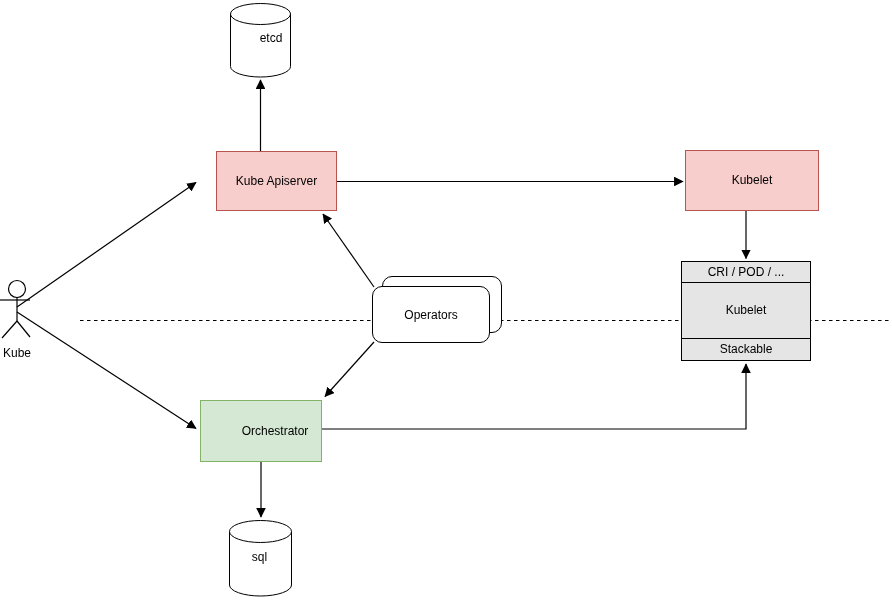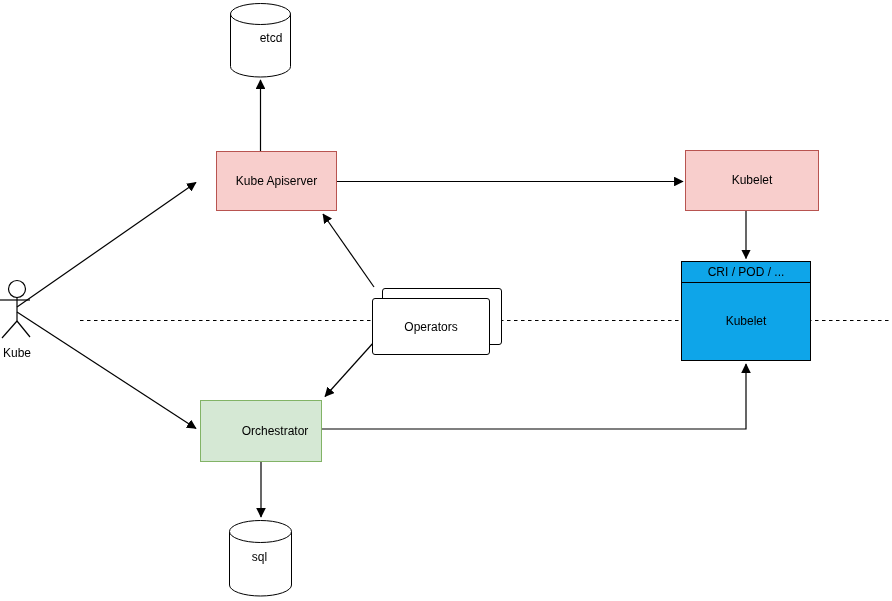--- a/index.html
+++ b/index.html
@@ -9,32 +9,32 @@
     overflow:hidden;
   }
   .edges { position:absolute; left:0; top:0; width:892px; height:601px; }
   .node {
     position:absolute; box-sizing:border-box;
     display:flex; align-items:center; justify-content:center; text-align:center;
     line-height:1.2;
   }
   .red   { background:#f8cecc; border:1px solid #b85450; }
   .green { background:#d5e8d4; border:1px solid #82b366;padding-left:28px; }
-  .plain { background:#0ea5e9; border:1px solid #000000;text-align:right; }
+  .plain { background:#e5e5e5; border:1px solid #000000;text-align:right; }
   .stack { display:flex; flex-direction:column; align-items:stretch; justify-content:flex-start; padding:0; }
   .stack .row { display:flex; align-items:center; justify-content:center; }
   .stack .hdr { height:20px; border-bottom:1px solid #000; }
   .stack .bdy { flex:1; }
   .stack .ftr { height:21px; border-top:1px solid #000; }
   .cyl { position:absolute; }
   .cyl .cyl-label {
     position:absolute; left:0; top:28px; width:100%; text-align:center;
   }
   .operators-wrap { position:absolute; left:372px; top:276px; width:130px; height:68px; }
-  .card { position:absolute; box-sizing:border-box; background:#fff; border:1px solid #000; border-radius:3px;margin-top:12px; }
+  .card { position:absolute; box-sizing:border-box; background:#fff; border:1px solid #000; border-radius:10px; }
   .card.back  { left:10px; top:0; width:120px; height:57px; }
   .card.front { left:0; top:10px; width:118px; height:57px;
                 display:flex; align-items:center; justify-content:center; }
   .actor-label { position:absolute; left:0px; top:346px; width:34px; text-align:center; }
 </style>
 </head>
 <body>
 
 <div class="canvas">
 
@@ -74,20 +74,23 @@
     <span>Kubelet</span>
   </div>
 
   <div class="node plain stack" style="left:681px; top:261px; width:130px; height:100px;">
     <div class="row hdr">
       <span>CRI / POD / ...</span>
     </div>
     <div class="row bdy">
       <span>Kubelet</span>
     </div>
+    <div class="row ftr">
+      <span>Stackable</span>
+    </div>
   </div>
 
   <div class="operators-wrap">
     <div class="card back"></div>
     <div class="card front">
       <span>Operators</span>
     </div>
   </div>
 
   <div class="node green" style="left:200px; top:400px; width:122px; height:62px;">

